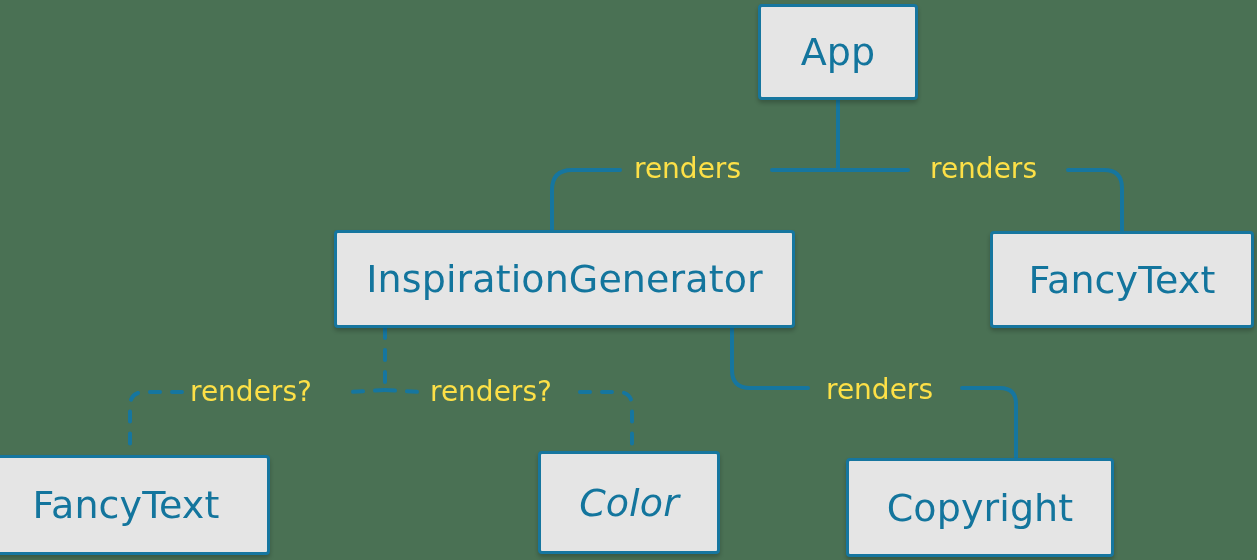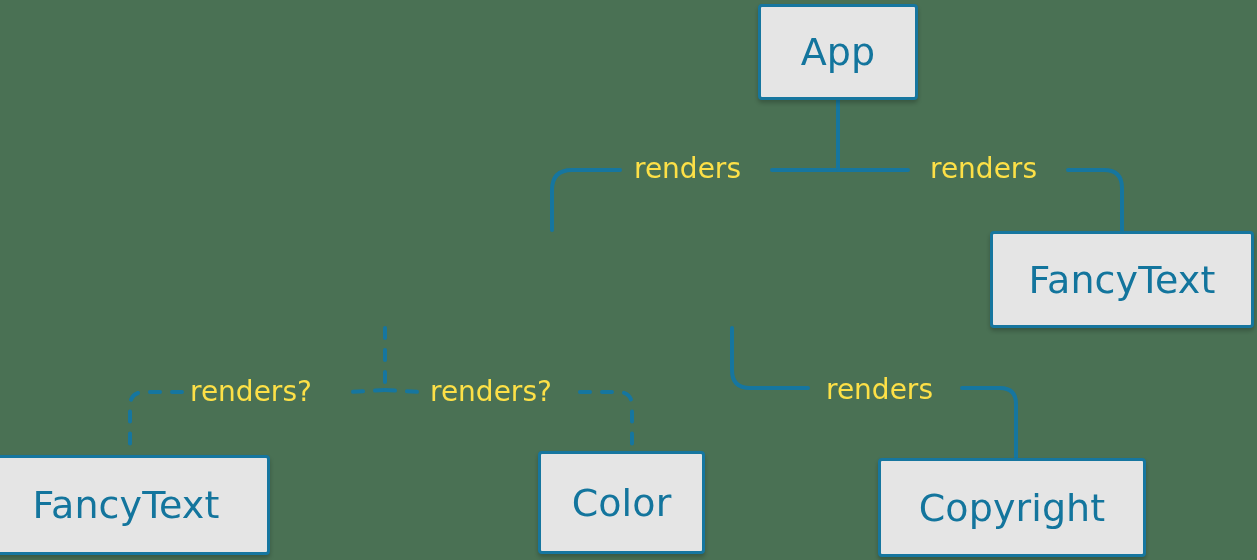--- a/index.html
+++ b/index.html
@@ -46,24 +46,24 @@
 
   #node-inspiration{ left: 334px; top: 230px; width: 461px; height: 98px; }
   #node-inspiration .node-label { font-size: 38px; }
 
   #node-fancytext-right { left: 990px; top: 231px; width: 264px; height: 97px; }
   #node-fancytext-right .node-label { font-size: 38px; }
 
   #node-fancytext-left  { left: -18px; top: 455px; width: 288px; height: 100px; }
   #node-fancytext-left .node-label { font-size: 38px; }
 
-  #node-color      { left: 538px; top: 451px; width: 167px; height: 103px; }
+  #node-color      { left: 538px; top: 451px; width: 182px; height: 103px; font-style: italic; }
   #node-color .node-label { font-size: 38px; }
 
-  #node-copyright  { left: 878px; top: 458px; width: 268px; height: 99px; }
+  #node-copyright  { left: 846px; top: 458px; width: 268px; height: 99px; }
   #node-copyright .node-label { font-size: 38px; }
 
   .edge-label {
     position: absolute;
     color: #fde047;
     font-size: 28px;
     white-space: nowrap;
     z-index: 3;
   }
   #edgelabel-app-inspiration   { left: 634px; top: 152px; }
@@ -104,20 +104,23 @@
   <div class="edge-label" id="edgelabel-app-inspiration">renders</div>
   <div class="edge-label" id="edgelabel-app-fancytext">renders</div>
   <div class="edge-label" id="edgelabel-ig-fancytext">renders?</div>
   <div class="edge-label" id="edgelabel-ig-color">renders?</div>
   <div class="edge-label" id="edgelabel-ig-copyright">renders</div>
 
   <div class="node" id="node-app">
     <span class="node-label">App</span>
   </div>
 
+  <div class="node" id="node-inspiration">
+    <span class="node-label">InspirationGenerator</span>
+  </div>
 
   <div class="node" id="node-fancytext-right">
     <span class="node-label">FancyText</span>
   </div>
 
   <div class="node" id="node-fancytext-left">
     <span class="node-label">FancyText</span>
   </div>
 
   <div class="node" id="node-color">

